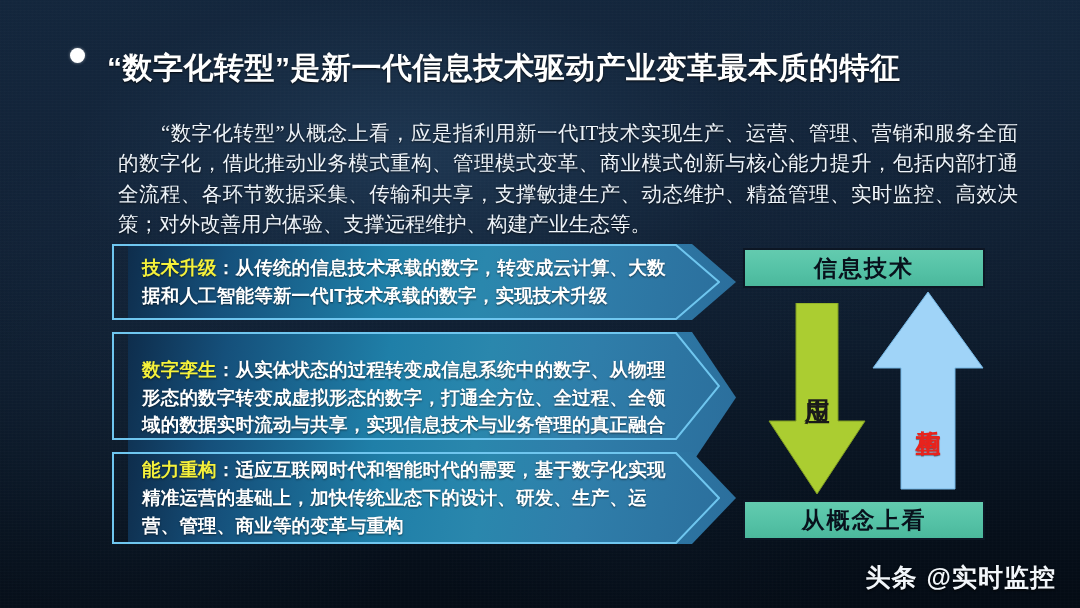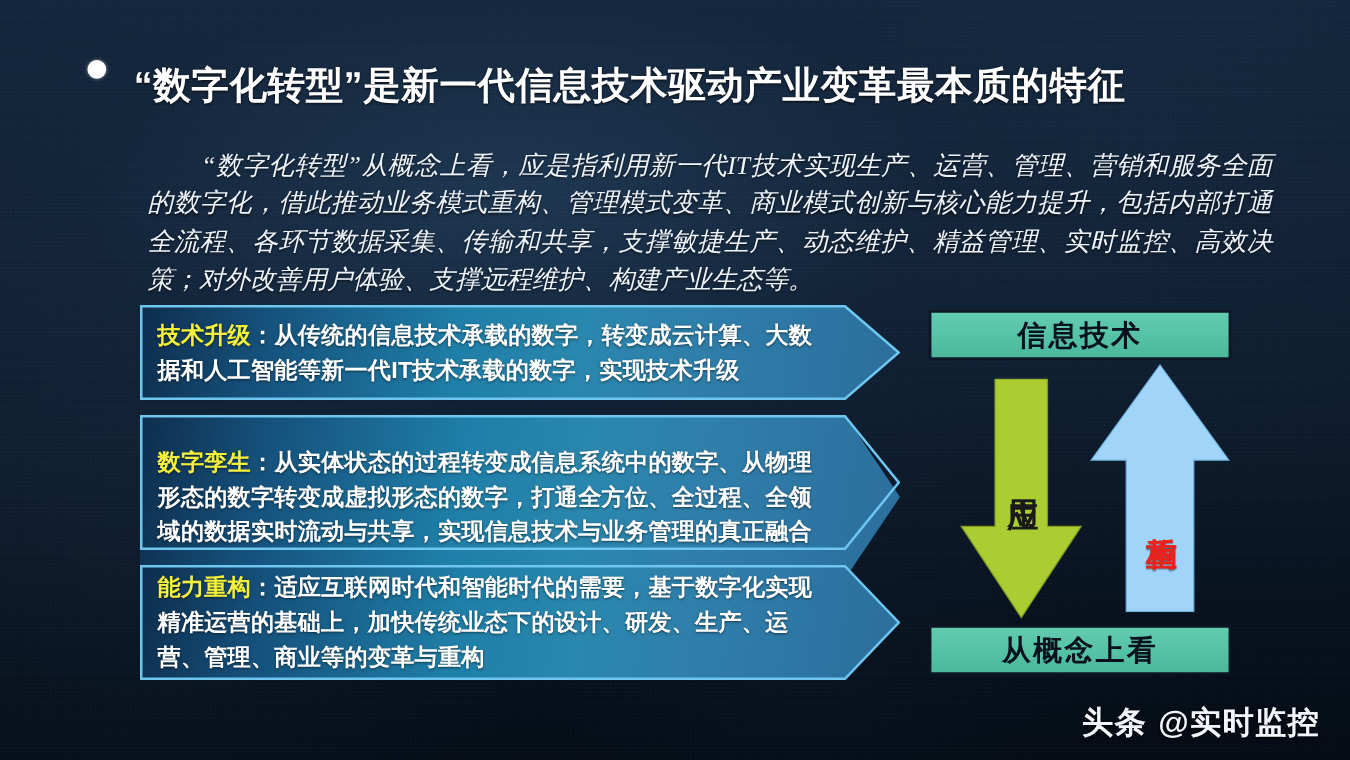--- a/index.html
+++ b/index.html
@@ -64,27 +64,26 @@
     left: 118px;
     top: 118px;
     width: 900px;
     color: #eef4fa;
     font-family: "Liberation Serif", "DejaVu Serif", serif;
     font-size: 20.5px;
     line-height: 1.48;
     text-indent: 2.1em;
     text-align: justify;
     text-shadow: 0 1px 2px rgba(0,0,0,.65);
-    font-style: italic;
   }
 
   
   .chev {
     position: absolute;
-    left: 112px;
+    left: 128px;
     width: 608px;
     box-sizing: border-box;
     padding: 9px 58px 9px 14px;
     display: flex;
     align-items: center;
     background: linear-gradient(100deg, #0e2d4c 0%, #15507b 16%, #1f7fa8 42%, #2a87ad 58%, #2f7eaa 74%, #2b6e9c 100%);
     clip-path: polygon(0 0, calc(100% - 44px) 0, 100% 50%, calc(100% - 44px) 100%, 0 100%);
     box-shadow: inset 0 0 0 1px rgba(120,200,240,.0);
   }
   .chev-border {

